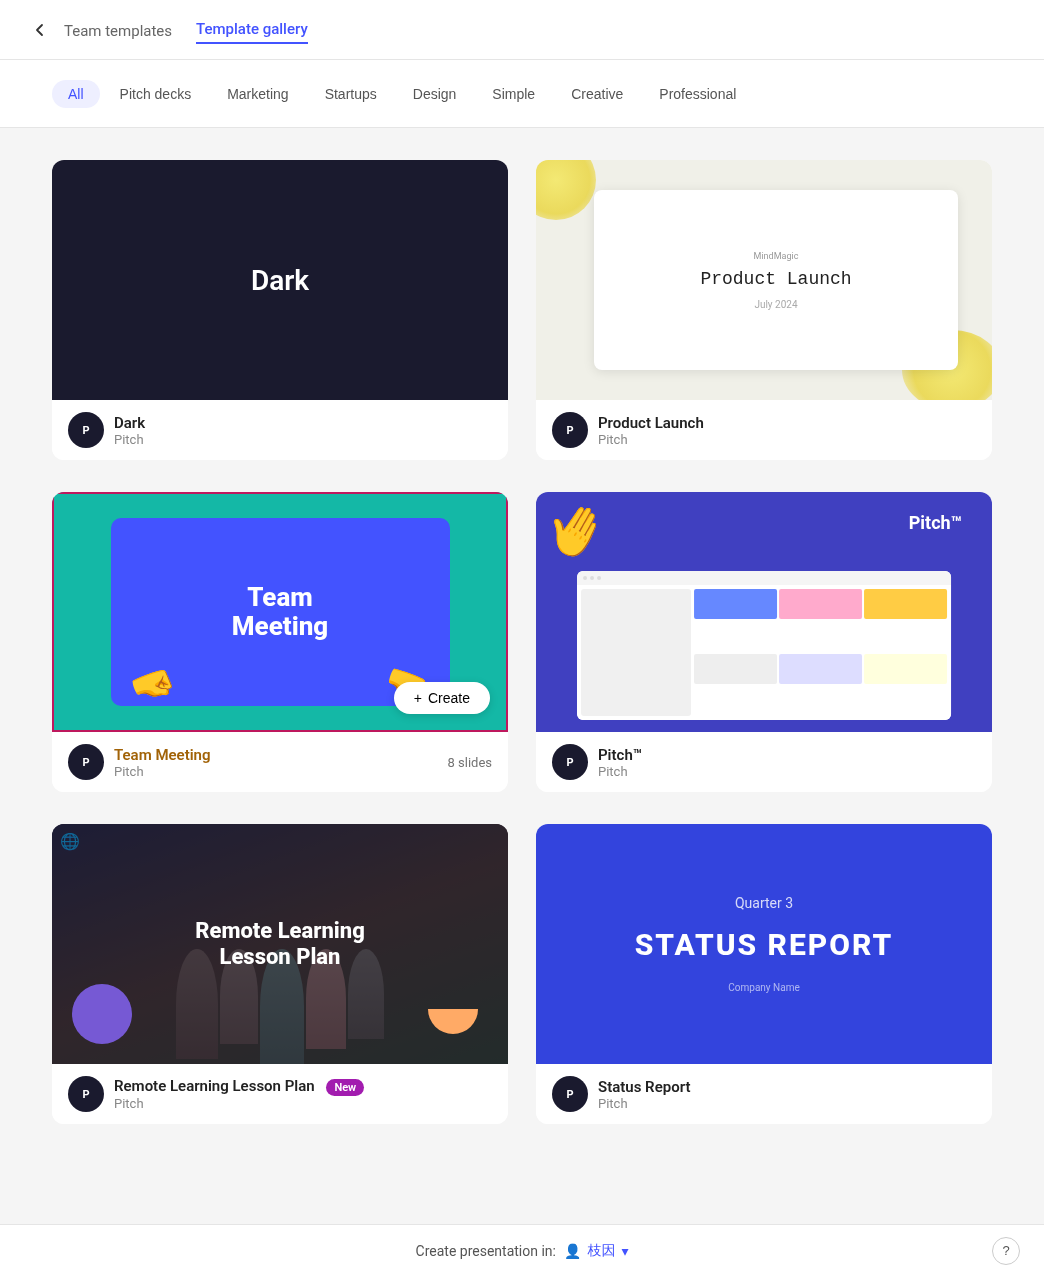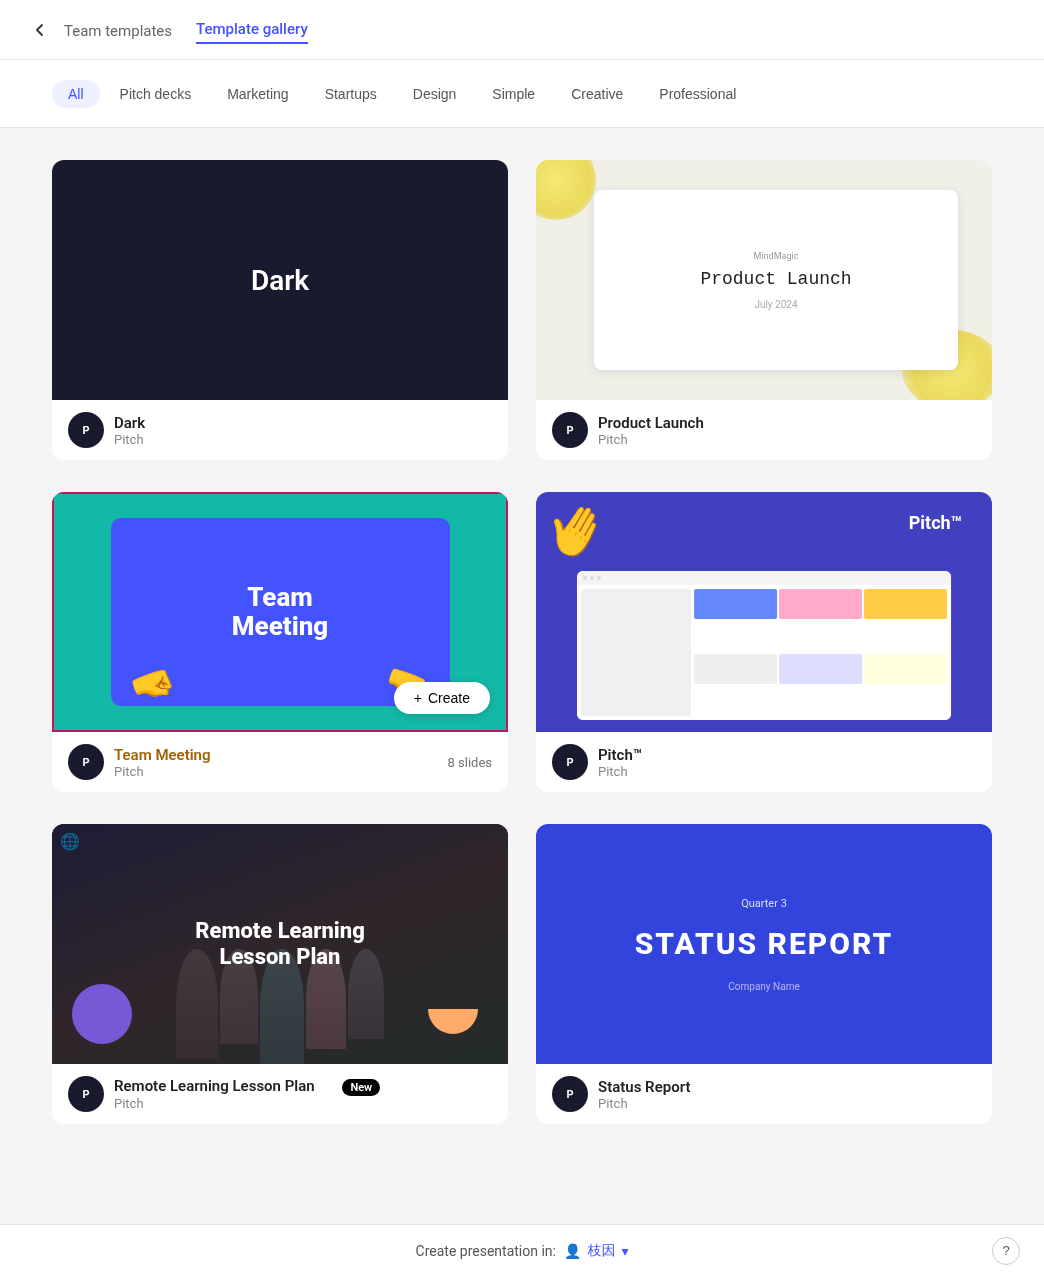--- a/index.html
+++ b/index.html
@@ -338,21 +338,21 @@
       z-index: 2;
     }
 
     
     .sr-inner {
       text-align: center;
       color: #fff;
       padding: 20px;
     }
     .sr-quarter {
-      font-size: 11px;
+      font-size: 14px;
       opacity: 0.8;
       margin-bottom: 16px;
     }
     .sr-title {
       font-size: 30px;
       font-weight: 800;
       letter-spacing: 2px;
       margin-bottom: 20px;
     }
     .sr-company {
@@ -397,27 +397,27 @@
     .card-sub {
       font-size: 13px;
       color: #888;
     }
     .card-slides {
       font-size: 13px;
       color: #737373;
     }
     .badge-new {
       display: inline-block;
-      background: #000000;
+      background: #a21caf;
       color: #fff;
       font-size: 11px;
       font-weight: 600;
       padding: 2px 8px;
       border-radius: 10px;
-      margin-left: 24px;
+      margin-left: 8px;
     }
 
     
     .footer {
       position: fixed;
       bottom: 0;
       width: 1044px;
       background: #fff;
       border-top: 1px solid #e5e5e5;
       height: 52px;

